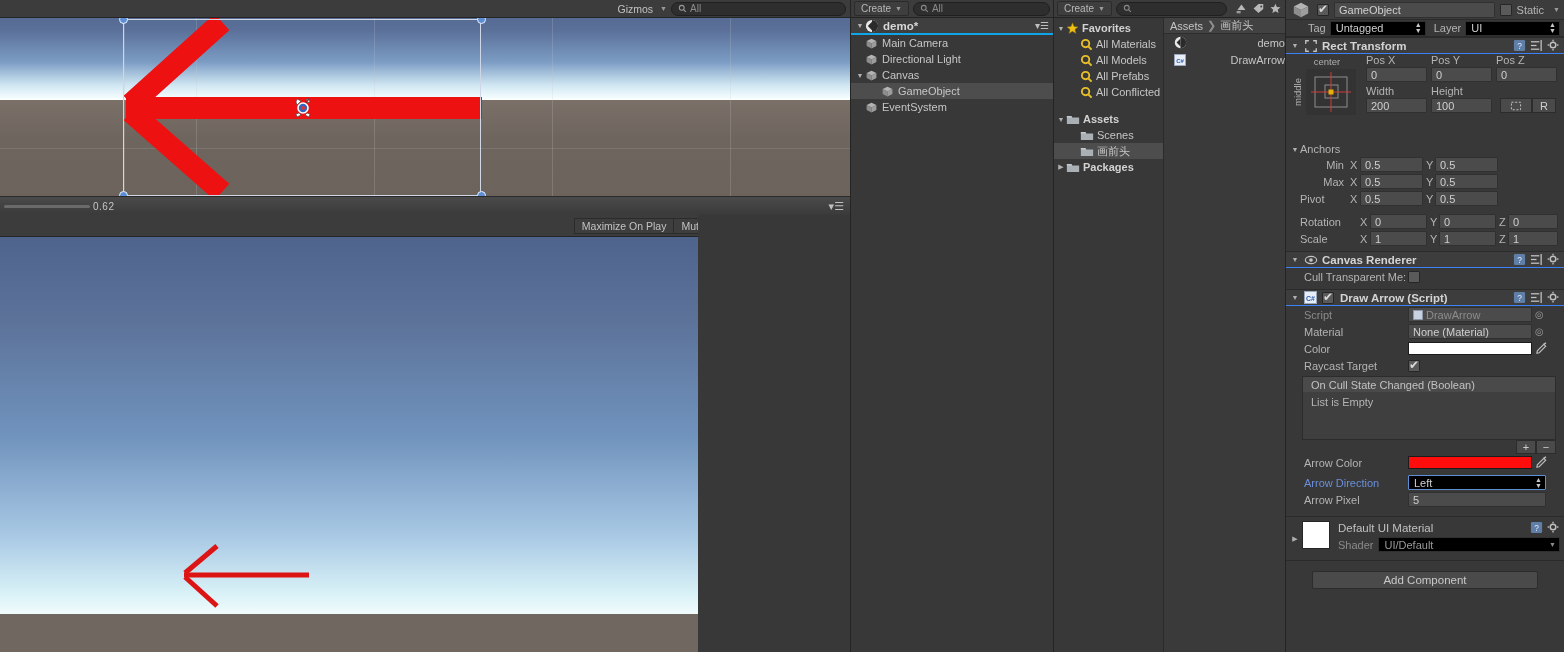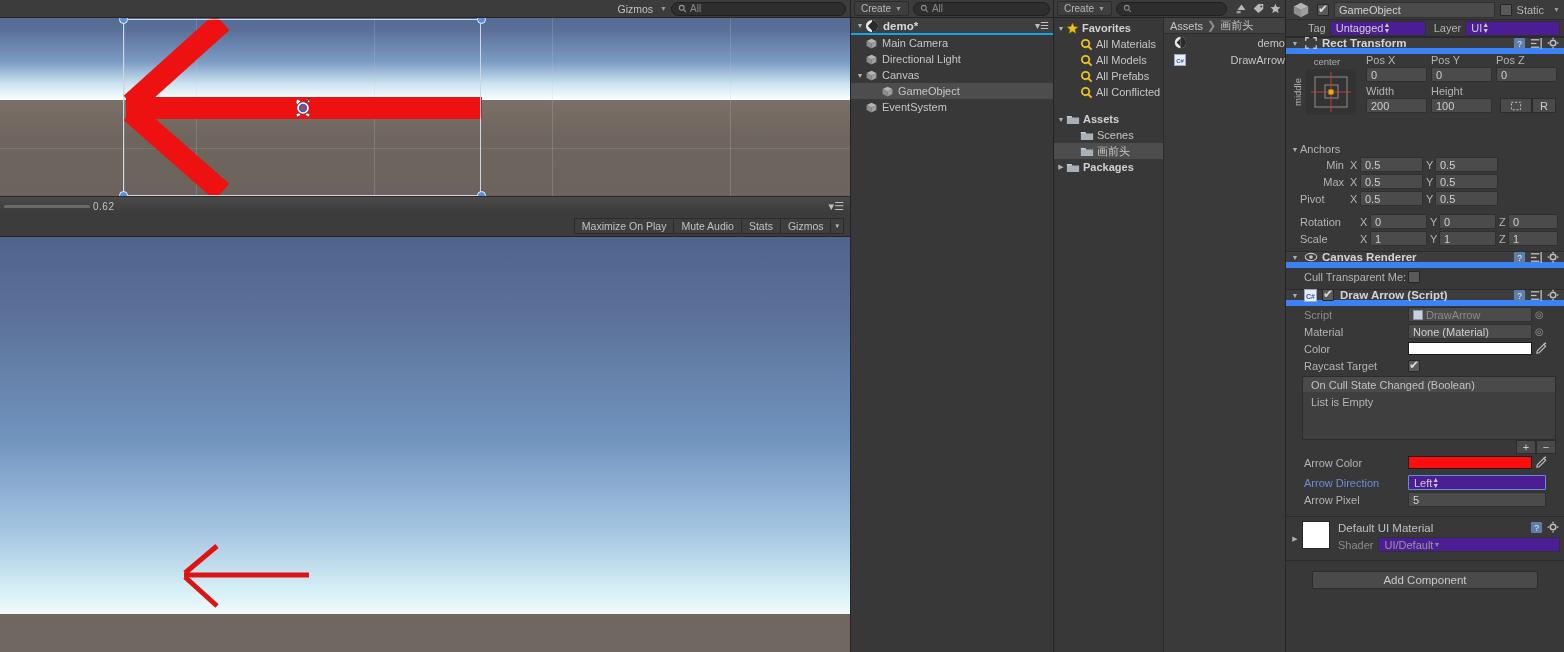--- a/index.html
+++ b/index.html
@@ -47,21 +47,21 @@
   .pivot-gizmo { position:absolute; width:22px; height:22px; }
 
   #scene-scalebar { position:absolute; left:0; top:196px; width:850px; height:19px;
      background:linear-gradient(to bottom,#4a4a4a,#3a3a3a); border-top:1px solid #2a2a2a;
      display:flex; align-items:center; }
   .slidertrack { width:86px; height:3px; background:#6a6a6a; border-radius:2px; margin-left:4px; }
   .scale-val { margin-left:3px; color:#c5c5c5; font-size:10px; letter-spacing:.5px; }
   #scene-menu-icon { position:absolute; right:6px; top:200px; color:#c0c0c0; font-size:11px; z-index:10;}
 
   
-  #game-view { left:0; top:215px; width:850px; height:437px; background:#2d2d2d; overflow:hidden; }
+  #game-view { left:0; top:215px; width:698px; height:437px; background:#2d2d2d; overflow:hidden; }
   #game-toolbar { position:absolute; left:0; top:0; width:850px; height:22px;
      background:#3c3c3c; border-bottom:1px solid #242424;
      display:flex; align-items:center; justify-content:flex-end; padding-right:6px; z-index:5;}
   .gbtn { background:#3e3e3e; border:1px solid #2b2b2b; color:#c2c2c2; font-size:10.5px;
           height:16px; line-height:14px; padding:0 7px; display:flex; align-items:center;
           border-right:none;}
   .gbtn:last-child { border-right:1px solid #2b2b2b; }
   #game-canvas { position:absolute; left:0; top:22px; width:850px; height:415px;
      background:linear-gradient(to bottom,#4e648d 0%,#5c7299 20%,#7093bd 48%,#a8c8e4 72%,#d9f2f7 86%,#f6fdfd 92%,#ffffff 95%,#ffffff 96%);}
   #game-ground { position:absolute; left:0; right:0; bottom:0; height:38px; background:#6f6760; }
@@ -109,26 +109,26 @@
   #insp-header { height:20px; background:#3c3c3c; border-bottom:1px solid #2b2b2b;
      display:flex; align-items:center; padding:0 4px; gap:5px; }
   #insp-tagline { height:17px; display:flex; align-items:center; gap:4px; padding:0 4px;
                   border-bottom:1px solid #2b2b2b; background:#383838;}
   .chk { width:12px; height:12px; background:#5a5a5a; border:1px solid #262626; border-radius:1px;
          position:relative; flex:0 0 12px; }
   .chk.on::after { content:"✔"; position:absolute; left:0px; top:-3px; font-size:12px; color:#d8d8d8; }
   .field { background:#4b4b4b; border:1px solid #303030; height:15px; color:#cfcfcf;
            font-size:11px; display:flex; align-items:center; padding:0 4px; border-radius:1px;}
   .field.dim { color:#8d8d8d; }
-  .dropdown { background:#4c1d95; border:1px solid #303030; height:15px; color:#cfcfcf;
-           font-size:11px; display:flex; align-items:center; justify-content:flex-start;
+  .dropdown { background:#000000; border:1px solid #303030; height:15px; color:#cfcfcf;
+           font-size:11px; display:flex; align-items:center; justify-content:space-between;
            padding:0 3px 0 5px; border-radius:1px;}
   .dd-arrows { font-size:7px; color:#c8c8c8; line-height:6px; text-align:center;}
   .comp-header { height:17px; display:flex; align-items:center; gap:4px; padding:0 4px;
-       background:#3d3d3d; border-top:1px solid #2b2b2b; border-bottom:6px solid #3b82f6; }
+       background:#3d3d3d; border-top:1px solid #2b2b2b; border-bottom:1px solid #3b82f6; }
   .comp-title { font-weight:bold; font-size:11.5px; color:#d4d4d4; }
   .comp-icons { margin-left:auto; display:flex; align-items:center; gap:4px; }
   .ico-help, .ico-preset, .ico-gear { width:13px; height:13px; display:block; }
   .lbl { color:#b4b4b4; font-size:11px; }
   .lbl.dim { color:#8b8b8b; }
   .insp-row { display:flex; align-items:center; height:17px; padding:0 4px; gap:0; }
   .swatch { border:1px solid #1c1c1c; height:13px; }
   .evt-header { background:#4a4a4a; height:15px; display:flex; align-items:center;
                 padding-left:8px; color:#c2c2c2; font-size:11px; }
   .evt-box { background:#3f3f3f; border:1px solid #2c2c2c; }

